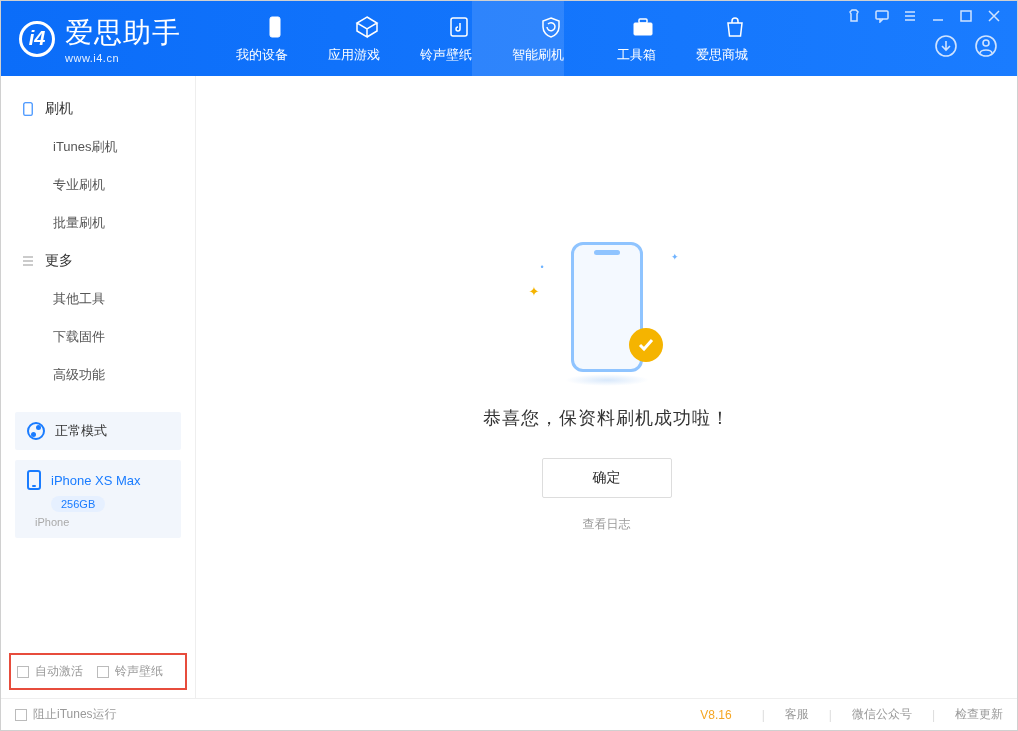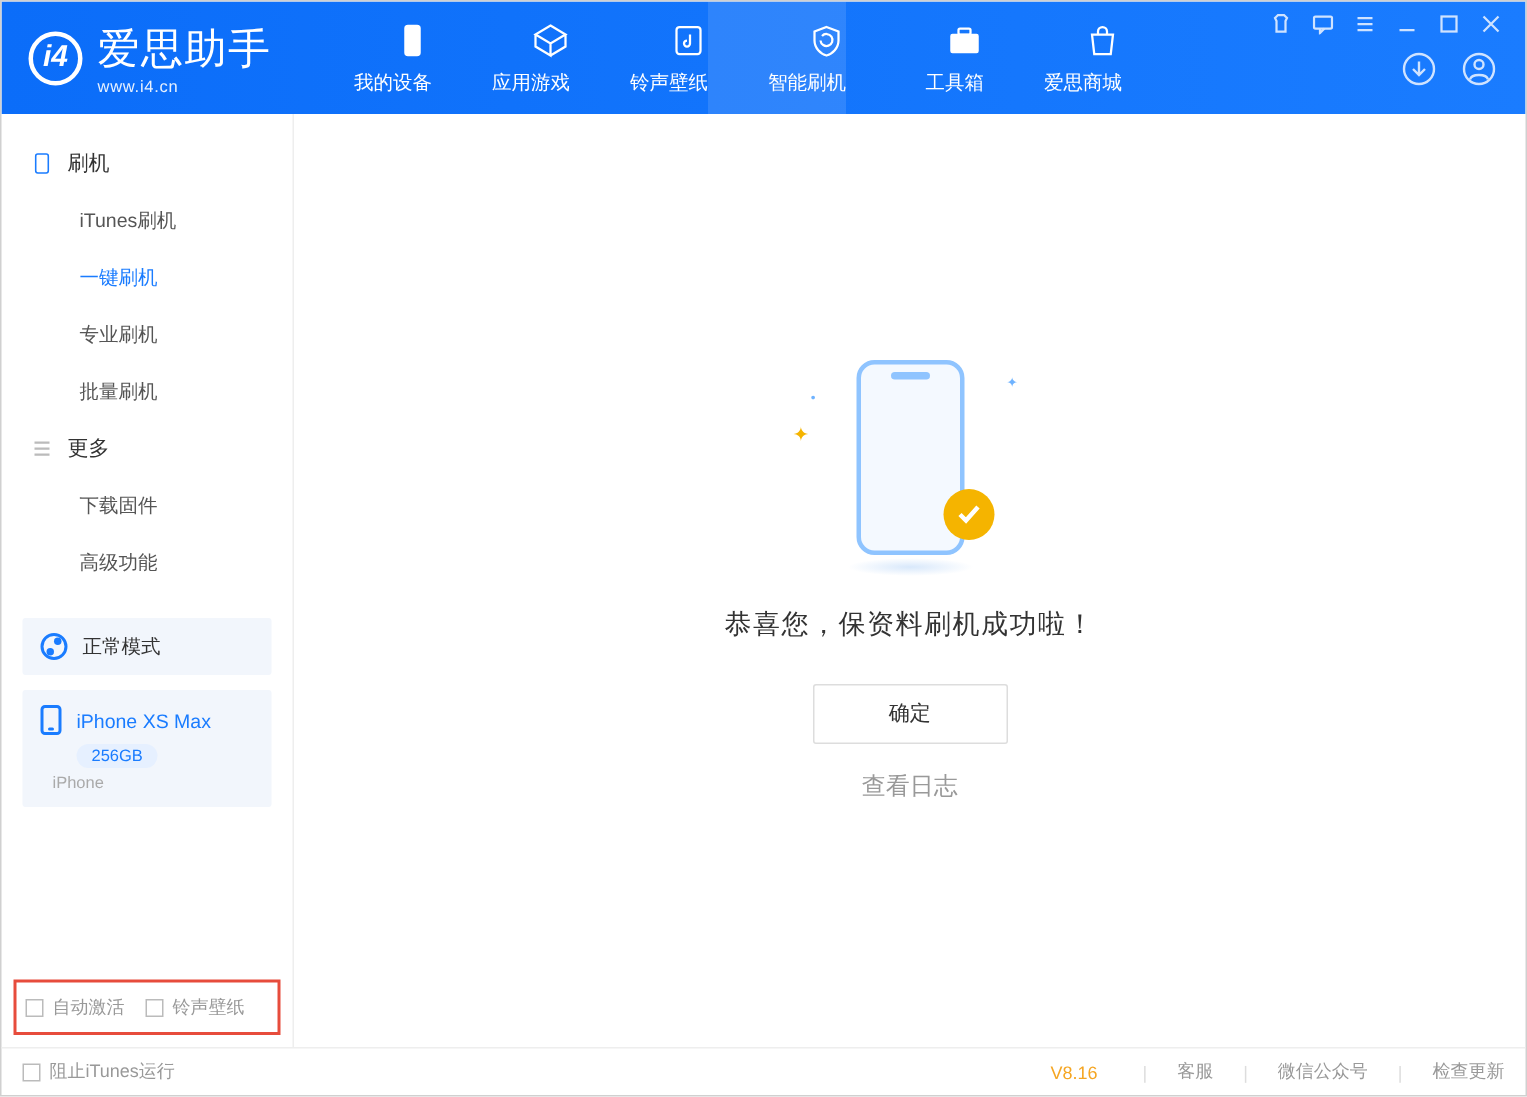--- a/index.html
+++ b/index.html
@@ -123,21 +123,21 @@
 .sparkle { position: absolute; color: #f5b400; font-size: 13px; }
 .sparkle.s1 { left: -28px; top: 42px; }
 .sparkle.s2 { right: -22px; top: 10px; color: #6fb3ff; font-size: 9px; }
 .sparkle.s3 { left: -16px; top: 20px; color: #6fb3ff; font-size: 9px; }
 
 .success-msg { font-size: 18px; color: #333; margin-bottom: 28px; letter-spacing: 1px; }
 .ok-btn {
   width: 130px; height: 40px; border: 1px solid #ddd; background: #fff;
   font-size: 14px; color: #333; cursor: pointer; border-radius: 2px;
 }
-.view-log { margin-top: 18px; font-size: 16px; color: #999; cursor: pointer; }
+.view-log { margin-top: 18px; font-size: 12px; color: #999; cursor: pointer; }
 
 .footer {
   height: 32px; border-top: 1px solid #eee; display: flex; align-items: center;
   font-size: 12px; color: #999; padding: 0 14px; gap: 10px;
 }
 .footer .cb-opt { color: #999; }
 .footer-spacer { flex: 1; }
 .footer .ver { color: #f5a623; margin-right: 10px; }
 .footer .flink { color: #999; cursor: pointer; }
 .footer .divider { color: #ddd; margin: 0 10px; }
@@ -261,30 +261,30 @@
 
 <div class="body-area">
   <div class="sidebar">
     <div class="side-group-header">
       <svg viewBox="0 0 14 20">
           <rect x="1" y="1" width="12" height="18" rx="2" fill="none" stroke="#1a7cff" stroke-width="1.5"></rect>
         </svg>
       <span>刷机</span>
     </div>
     <div class="side-item">iTunes刷机</div>
-    <div class="side-item active">一键刷机</div>
     <div class="side-item">专业刷机</div>
     <div class="side-item">批量刷机</div>
 
     <div class="side-group-header">
       <svg viewBox="0 0 14 14">
           <path d="M2 3 H12 M2 7 H12 M2 11 H12" stroke="#bbb" stroke-width="1.5"></path>
         </svg>
       <span>更多</span>
     </div>
+    <div class="side-item">其他工具</div>
     <div class="side-item">下载固件</div>
     <div class="side-item">高级功能</div>
 
     <div class="mode-badge">
       <span class="mode-icon"></span>
       <span>正常模式</span>
     </div>
 
     <div class="device-badge">
       <div class="row1">

